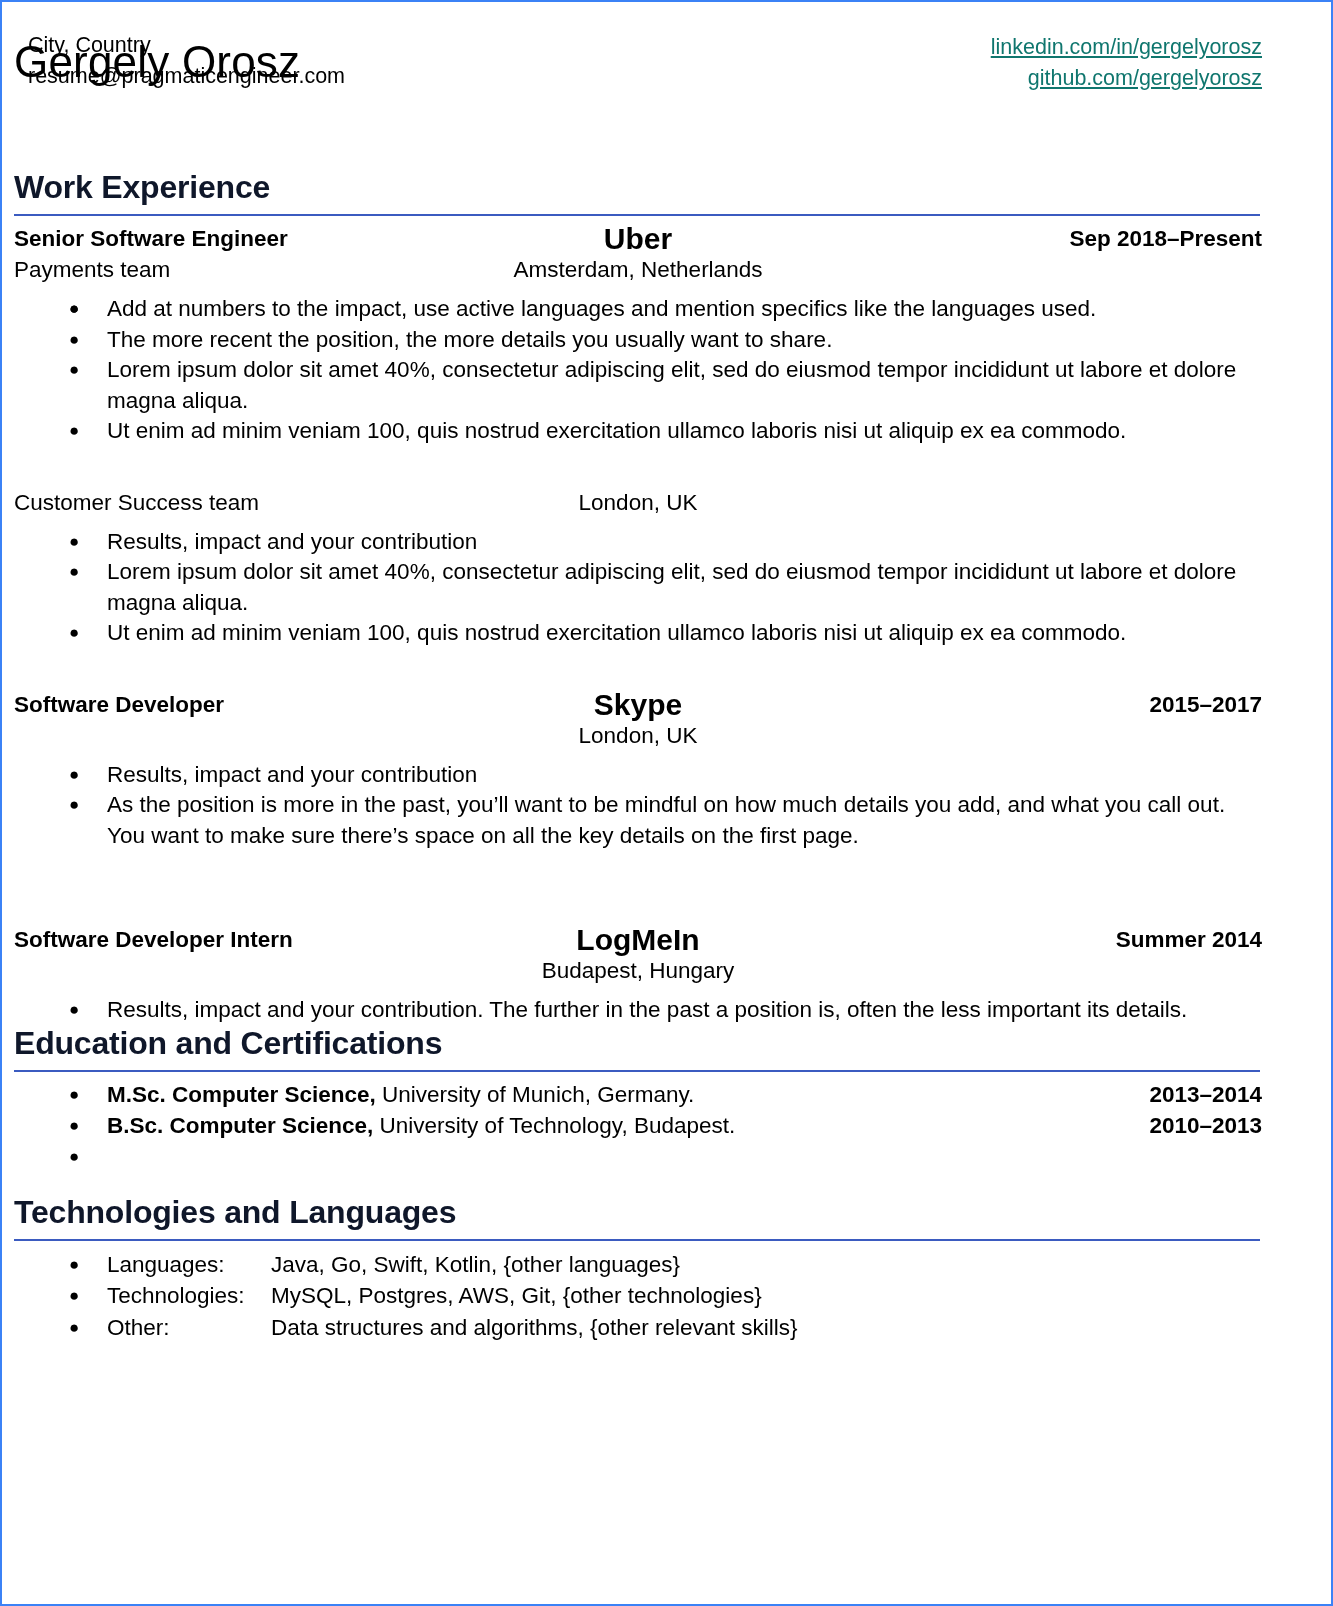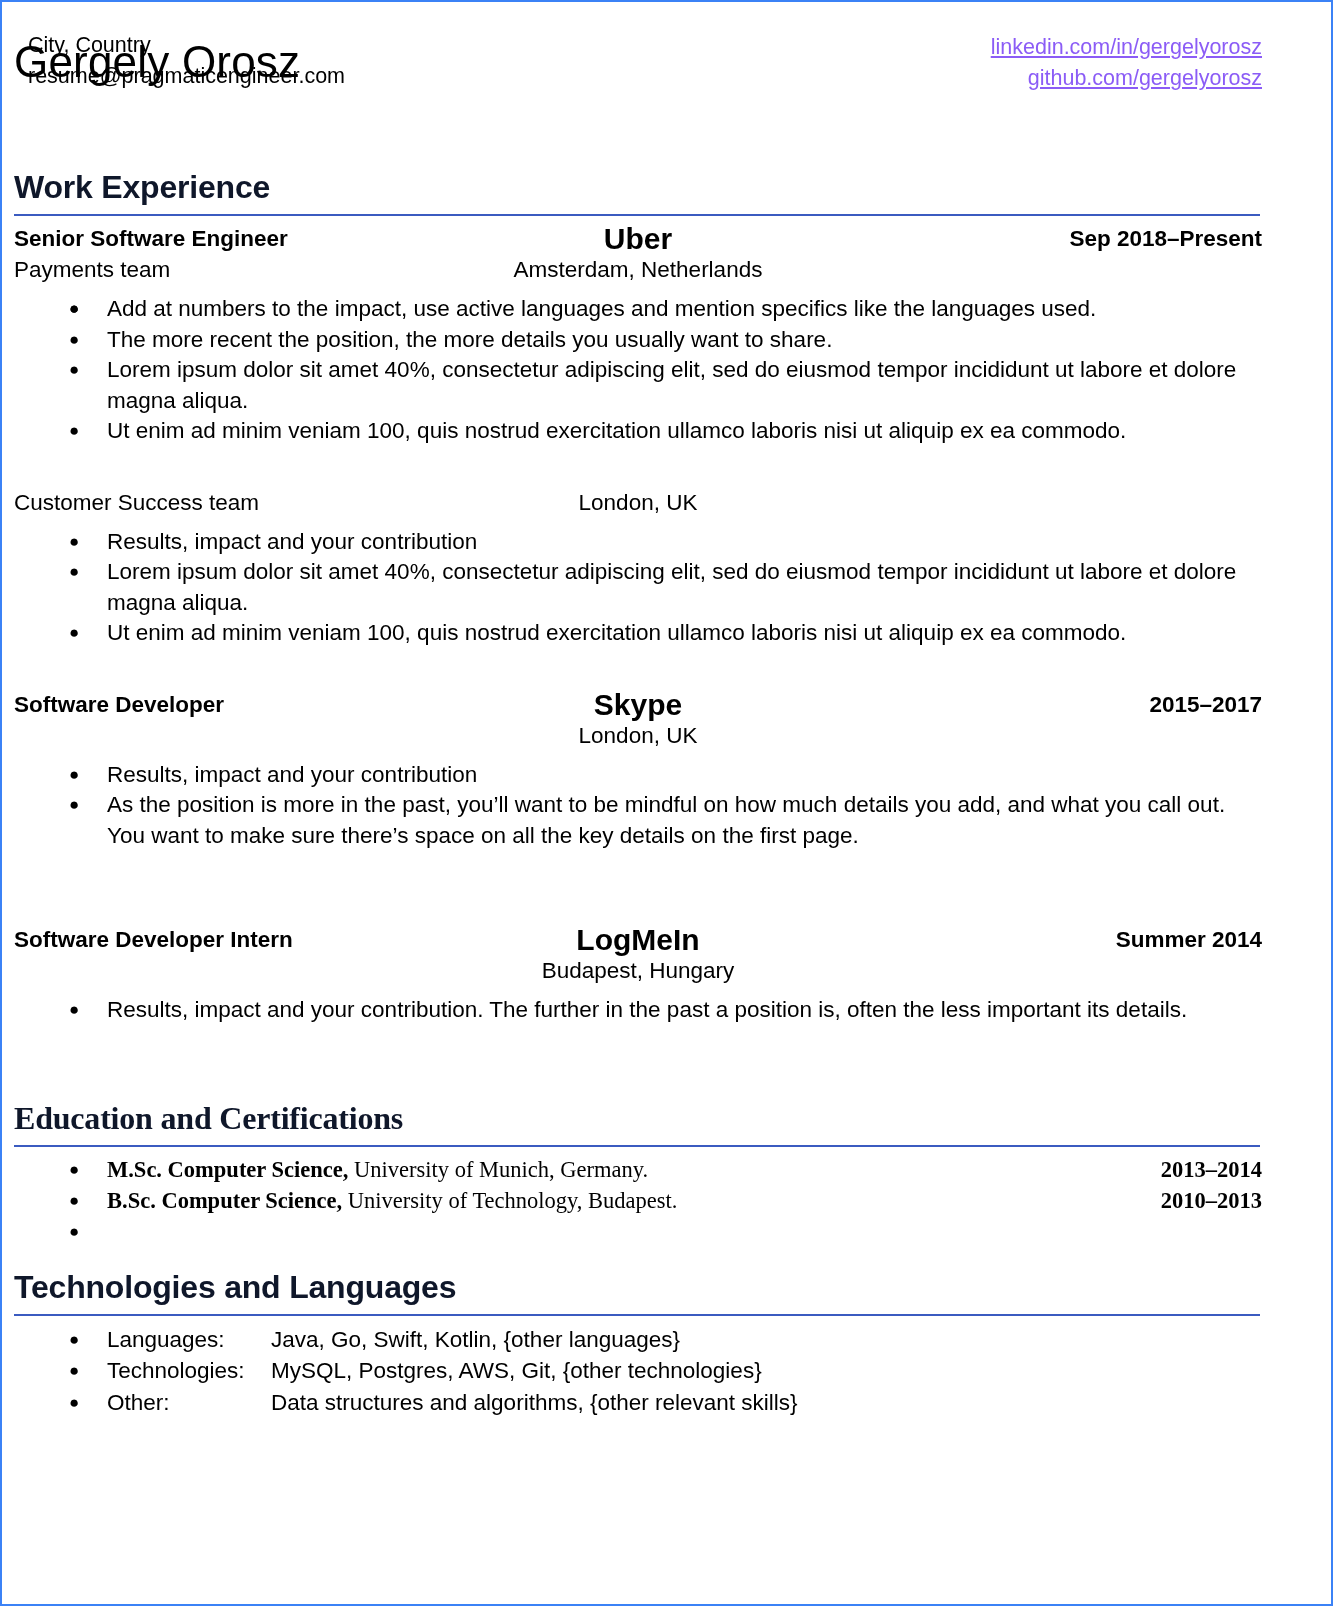--- a/index.html
+++ b/index.html
@@ -57,21 +57,21 @@
     right: 0;
     top: 20px;
     text-align: right;
     font-size: 21.5px;
     line-height: 31px;
     white-space: nowrap;
   }
   .link-line {
     display: block;
     text-decoration: underline;
-    color: #8b5cf6;
+    color: #0f766e;
     text-underline-offset: 2px;
   }
 
   
   .section { margin-top: 0; }
   .section-title {
     color: #0f172a;
     font-size: 32px;
     font-weight: bold;
     line-height: 34px;
@@ -289,21 +289,21 @@
           <span class="job-sub"></span>
           <span class="job-loc">Budapest, Hungary</span>
         </div>
         <div class="bullets-gap"></div>
         <ul class="bullets">
           <li><span class="dot">●</span><span>Results, impact and your contribution. The further in the past a position is, often the less important its details.</span></li>
         </ul>
       </div>
     </div>
 
-    <div class="section" style="margin-top:75px;font-family:Liberation Serif, serif;">
+    <div class="section" style="">
       <div class="section-title">Education and Certifications</div>
       <div class="rule"></div>
 
       <div style="margin-top:7px;">
         <div class="edu-li">
           <span class="dot">●</span><span class="edu-degree">M.Sc. Computer Science,</span><span> University of Munich, Germany.</span>
           <span class="edu-years">2013–2014</span>
         </div>
         <div class="edu-li">
           <span class="dot">●</span><span class="edu-degree">B.Sc. Computer Science,</span><span> University of Technology, Budapest.</span>

